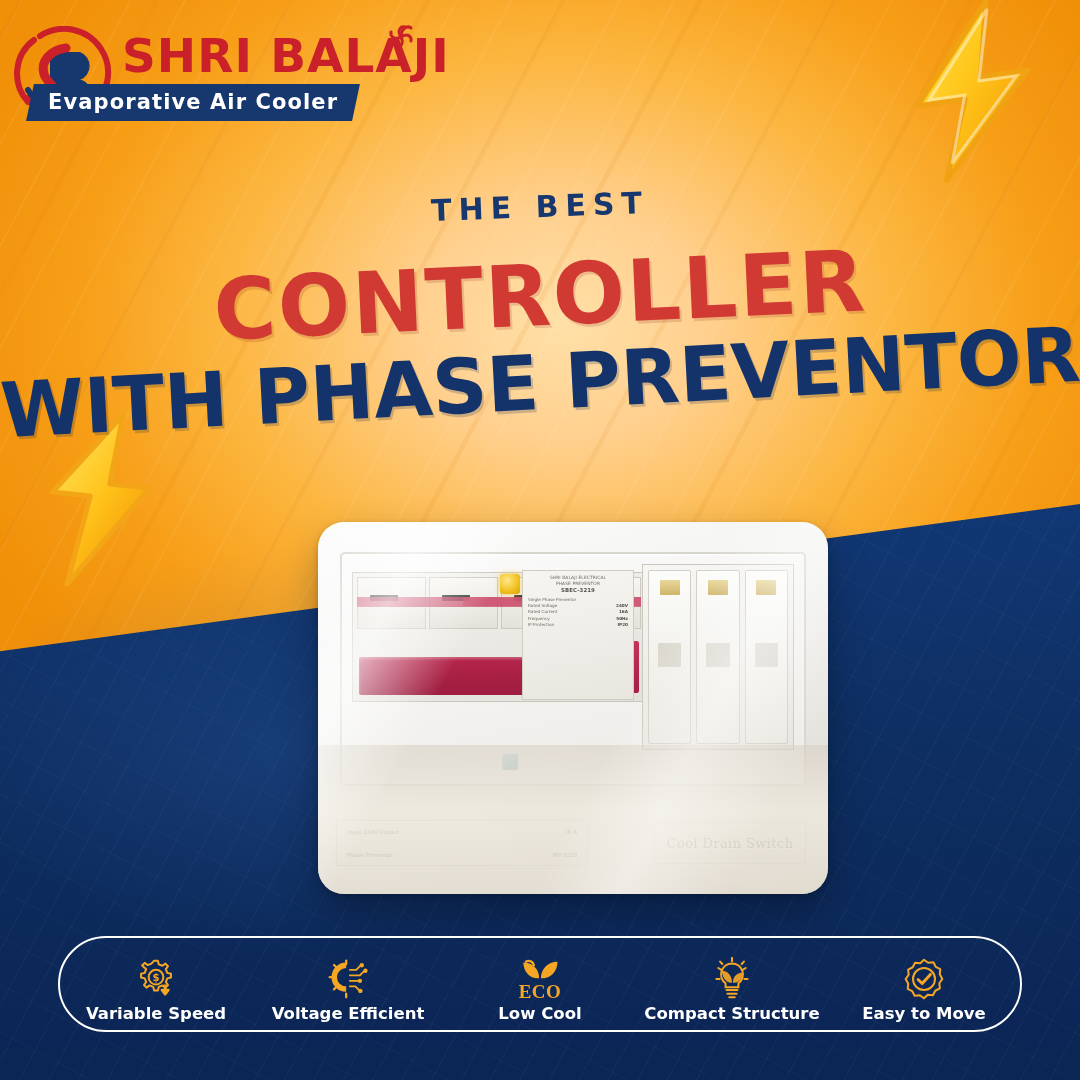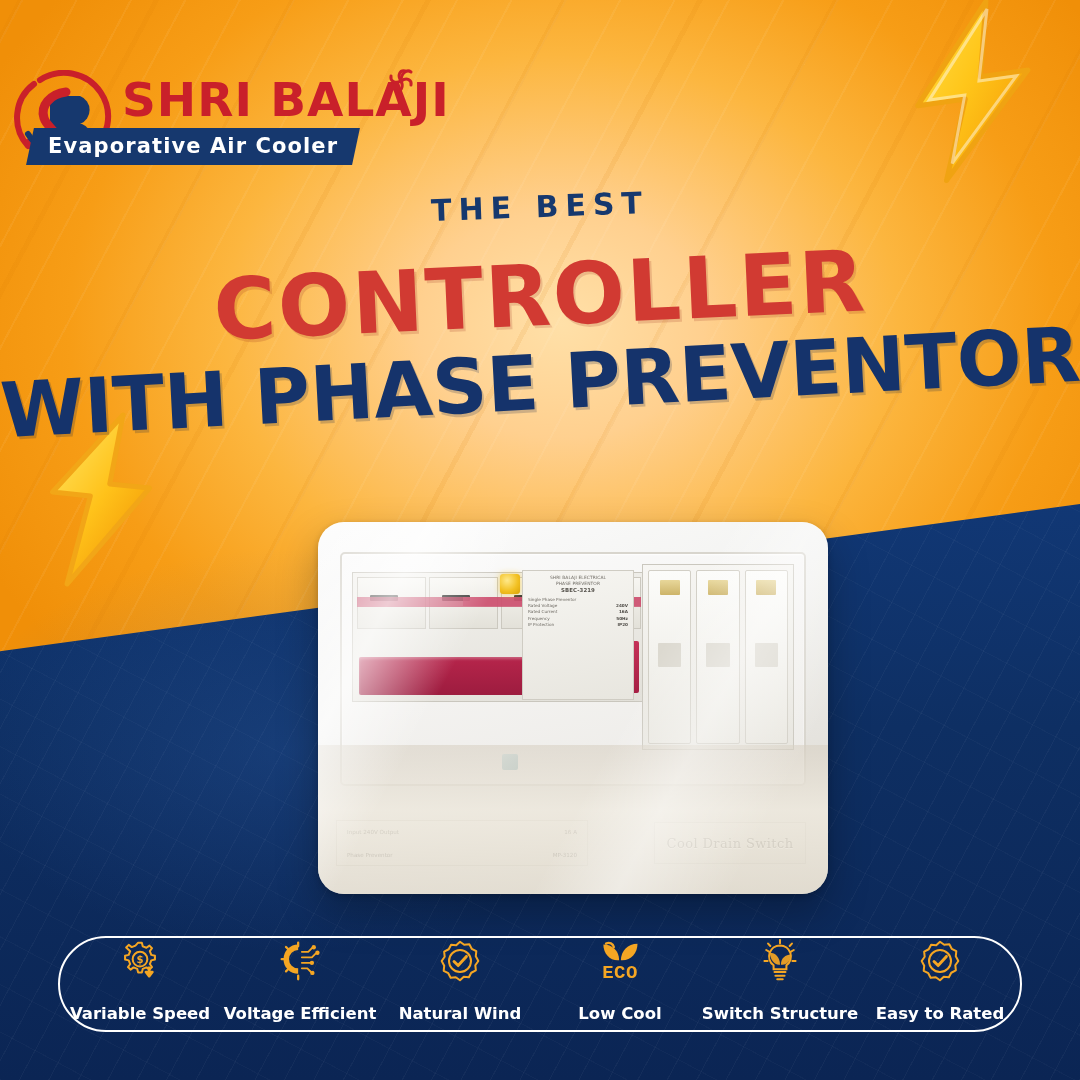--- a/index.html
+++ b/index.html
@@ -48,21 +48,21 @@
       repeating-linear-gradient(-62deg, rgba(255,255,255,0.035) 0px, rgba(255,255,255,0.035) 1px, rgba(255,255,255,0) 1px, rgba(255,255,255,0) 26px),
       repeating-linear-gradient(28deg, rgba(255,255,255,0.022) 0px, rgba(255,255,255,0.022) 1px, rgba(255,255,255,0) 1px, rgba(255,255,255,0) 42px);
   }
   .bg-navy-glow{
     position:absolute;left:-60px;bottom:120px;width:700px;height:420px;
     background:radial-gradient(ellipse at 50% 50%, rgba(62,120,205,0.20) 0%, rgba(62,120,205,0) 68%);
     pointer-events:none;
   }
 
   
-  .logo{position:absolute;left:14px;top:22px;width:400px;height:112px;margin-top:44px;}
+  .logo{position:absolute;left:14px;top:22px;width:400px;height:112px;}
   .logo-mark{position:absolute;left:0;top:4px;width:104px;height:104px;}
   .logo-text{position:absolute;left:108px;top:10px;}
   .logo-title{
     font-size:47px;font-weight:bold;color:#c9202a;letter-spacing:1px;
     font-family:"DejaVu Sans",sans-serif;line-height:1;
     white-space:nowrap;
   }
   .logo-swirl{position:absolute;left:262px;top:-12px;width:34px;height:34px;}
   .logo-banner{
     position:absolute;left:16px;top:62px;
@@ -220,24 +220,24 @@
     display:flex;align-items:center;justify-content:space-around;
     box-sizing:border-box;
   }
   .feat{
     display:flex;flex-direction:column;align-items:center;justify-content:flex-end;
     width:150px;height:78px;
   }
   .feat-ico{height:44px;display:flex;align-items:center;justify-content:center;}
   .feat-lbl{
     color:#ffffff;font-size:16.5px;font-weight:bold;
-    font-family:"DejaVu Sans",sans-serif;margin-top:21px;white-space:nowrap;
+    font-family:"DejaVu Sans",sans-serif;margin-top:3px;white-space:nowrap;
   }
   .eco-txt{
-    font-family:Liberation Mono, monospace;font-weight:bold;font-size:19px;
+    font-family:Liberation Serif, serif;font-weight:bold;font-size:19px;
     color:#f5a623;letter-spacing:.5px;line-height:1;margin-top:1px;
   }
 </style>
 </head>
 <body>
 
 <div id="poster">
 
   <div class="bg-orange"></div>
   <div class="bg-rays"></div>
@@ -432,30 +432,20 @@
             <circle cx="39" cy="9" r="2.4"></circle>
               <circle cx="43" cy="15" r="2.4"></circle>
             <circle cx="37" cy="26" r="2.4"></circle>
               <circle cx="37.5" cy="37" r="2.4"></circle>
           </g>
         </svg>
       </div>
       <div class="feat-lbl">Voltage Efficient</div>
     </div>
 
-    <div class="feat">
-      <div class="feat-ico">
-        <svg viewBox="0 0 48 48" width="44" height="44">
-          <path d="M24 3 l4.6 3.3 5.6-.6 2.6 5 5 2.6-.6 5.6L44 24l-3.3 4.6.6 5.6-5 2.6-2.6 5-5.6-.6L24 45l-4.6-3.3-5.6.6-2.6-5-5-2.6.6-5.6L4 24l3.3-4.6-.6-5.6 5-2.6 2.6-5 5.6.6z" fill="none" stroke="#f5a623" stroke-width="2.2" stroke-linejoin="round"></path>
-          <circle cx="24" cy="24" r="12" fill="none" stroke="#f5a623" stroke-width="2.2"></circle>
-          <path d="M17.5 24.5 l4.5 4.5 9-10" fill="none" stroke="#f5a623" stroke-width="3.2" stroke-linecap="round" stroke-linejoin="round"></path>
-        </svg>
-      </div>
-      <div class="feat-lbl">Natural Wind</div>
-    </div>
 
     <div class="feat">
       <div class="feat-ico">
         <div style="display:flex;flex-direction:column;align-items:center;">
           <svg viewBox="0 0 48 26" width="42" height="23">
             <path d="M23 23 C23 12 15 5 5 5 C5 16 13 24 23 23z" fill="#f5a623"></path>
             <path d="M25 23 C25 12 33 4 44 4 C44 15 36 24 25 23z" fill="#f5a623"></path>
             <path d="M8 4 C12 2 16 4 17 8" fill="none" stroke="#f5a623" stroke-width="2.6" stroke-linecap="round"></path>
           </svg>
           <div class="eco-txt">ECO</div>
@@ -469,28 +459,28 @@
         <svg viewBox="0 0 48 48" width="44" height="44">
           <path d="M24 7 a12 12 0 0 1 7 21.7 l0 4.3 -14 0 0-4.3 A12 12 0 0 1 24 7z" fill="none" stroke="#f5a623" stroke-width="2.2"></path>
           <path d="M18 36 h12 M19 40 h10 M21 44 h6" fill="none" stroke="#f5a623" stroke-width="2.2" stroke-linecap="round"></path>
           <g stroke="#f5a623" stroke-width="2.2" stroke-linecap="round">
             <path d="M24 1 v3.5 M9 12 l3 1.8 M39 12 l-3 1.8 M7 24 h3.5 M37.5 24 H41 M11 5 l2.4 2.6 M37 5 l-2.4 2.6"></path>
           </g>
           <path d="M24 28 C24 20 19 15 13 15 C13 22 18 29 24 28z" fill="#f5a623" opacity=".92"></path>
           <path d="M25 28 C25 21 30 17 36 17 C36 24 31 29 25 28z" fill="#f5a623" opacity=".92"></path>
         </svg>
       </div>
-      <div class="feat-lbl">Switch Structure</div>
+      <div class="feat-lbl">Compact Structure</div>
     </div>
 
     <div class="feat">
       <div class="feat-ico">
         <svg viewBox="0 0 48 48" width="44" height="44">
           <path d="M24 3 l4.6 3.3 5.6-.6 2.6 5 5 2.6-.6 5.6L44 24l-3.3 4.6.6 5.6-5 2.6-2.6 5-5.6-.6L24 45l-4.6-3.3-5.6.6-2.6-5-5-2.6.6-5.6L4 24l3.3-4.6-.6-5.6 5-2.6 2.6-5 5.6.6z" fill="none" stroke="#f5a623" stroke-width="2.2" stroke-linejoin="round"></path>
           <circle cx="24" cy="24" r="12" fill="none" stroke="#f5a623" stroke-width="2.2"></circle>
           <path d="M17.5 24.5 l4.5 4.5 9-10" fill="none" stroke="#f5a623" stroke-width="3.2" stroke-linecap="round" stroke-linejoin="round"></path>
         </svg>
       </div>
-      <div class="feat-lbl">Easy to Rated</div>
+      <div class="feat-lbl">Easy to Move</div>
     </div>
 
   </div>
 </div>
 
 </body></html>

